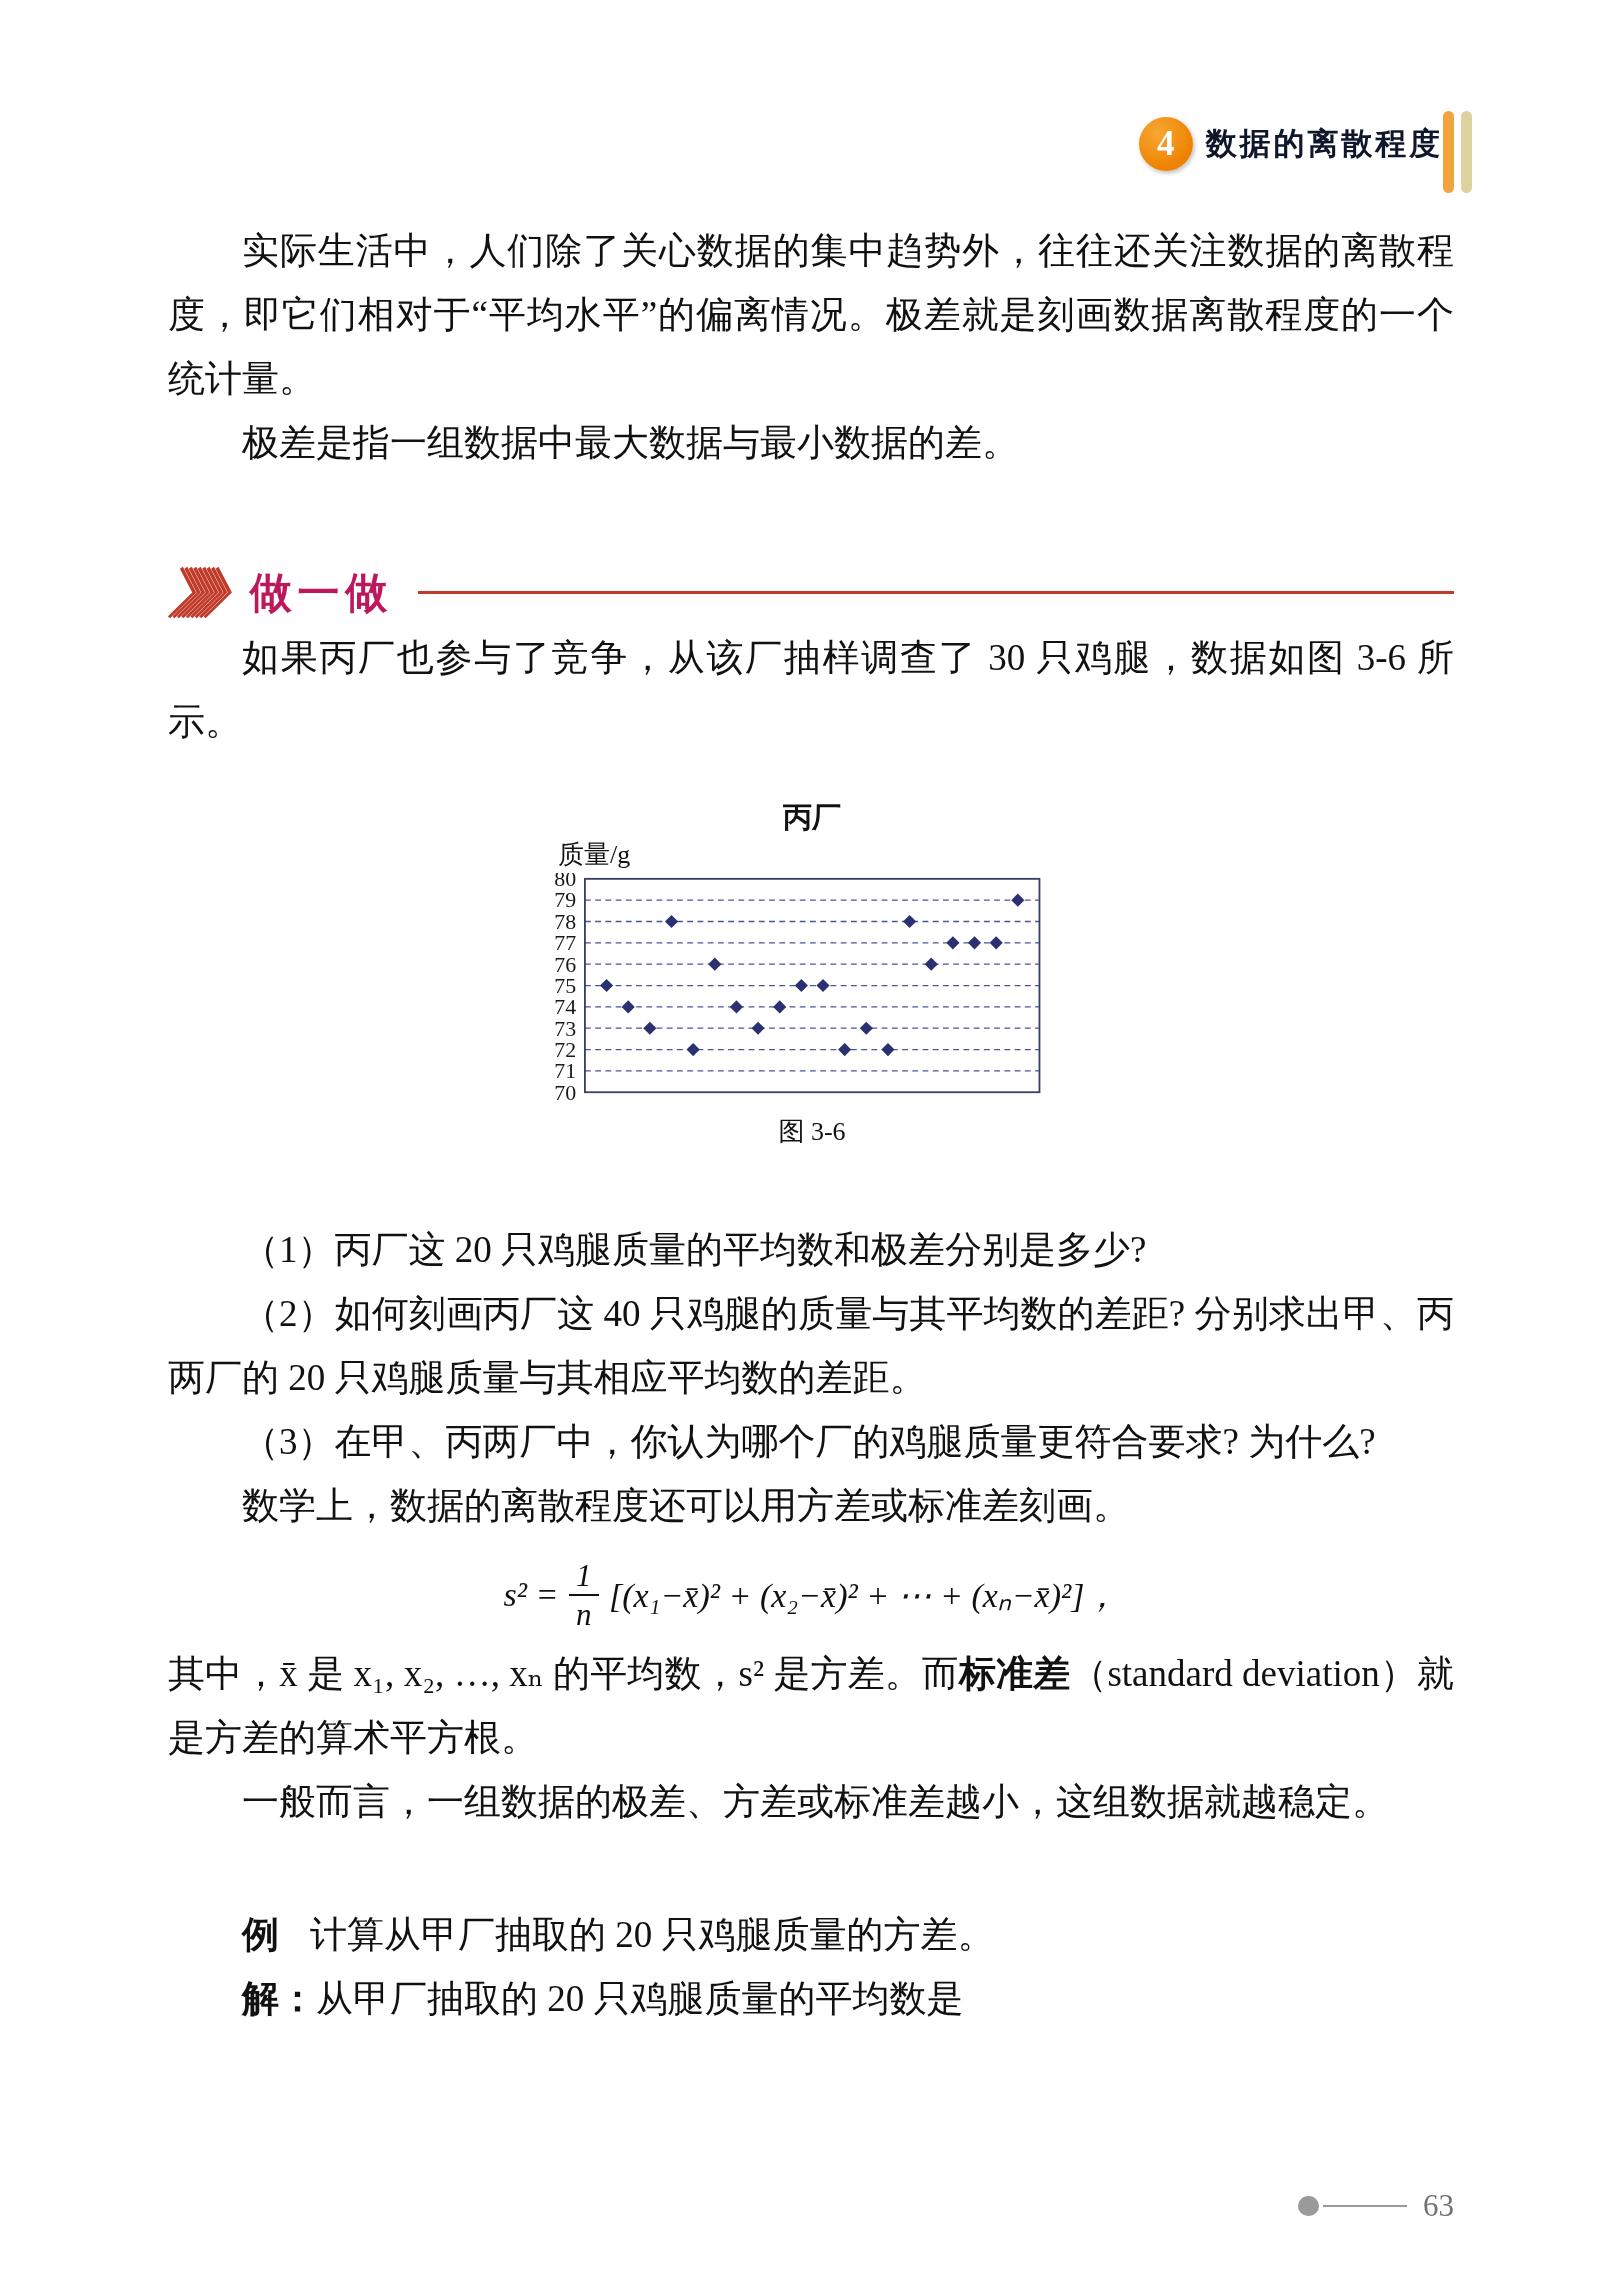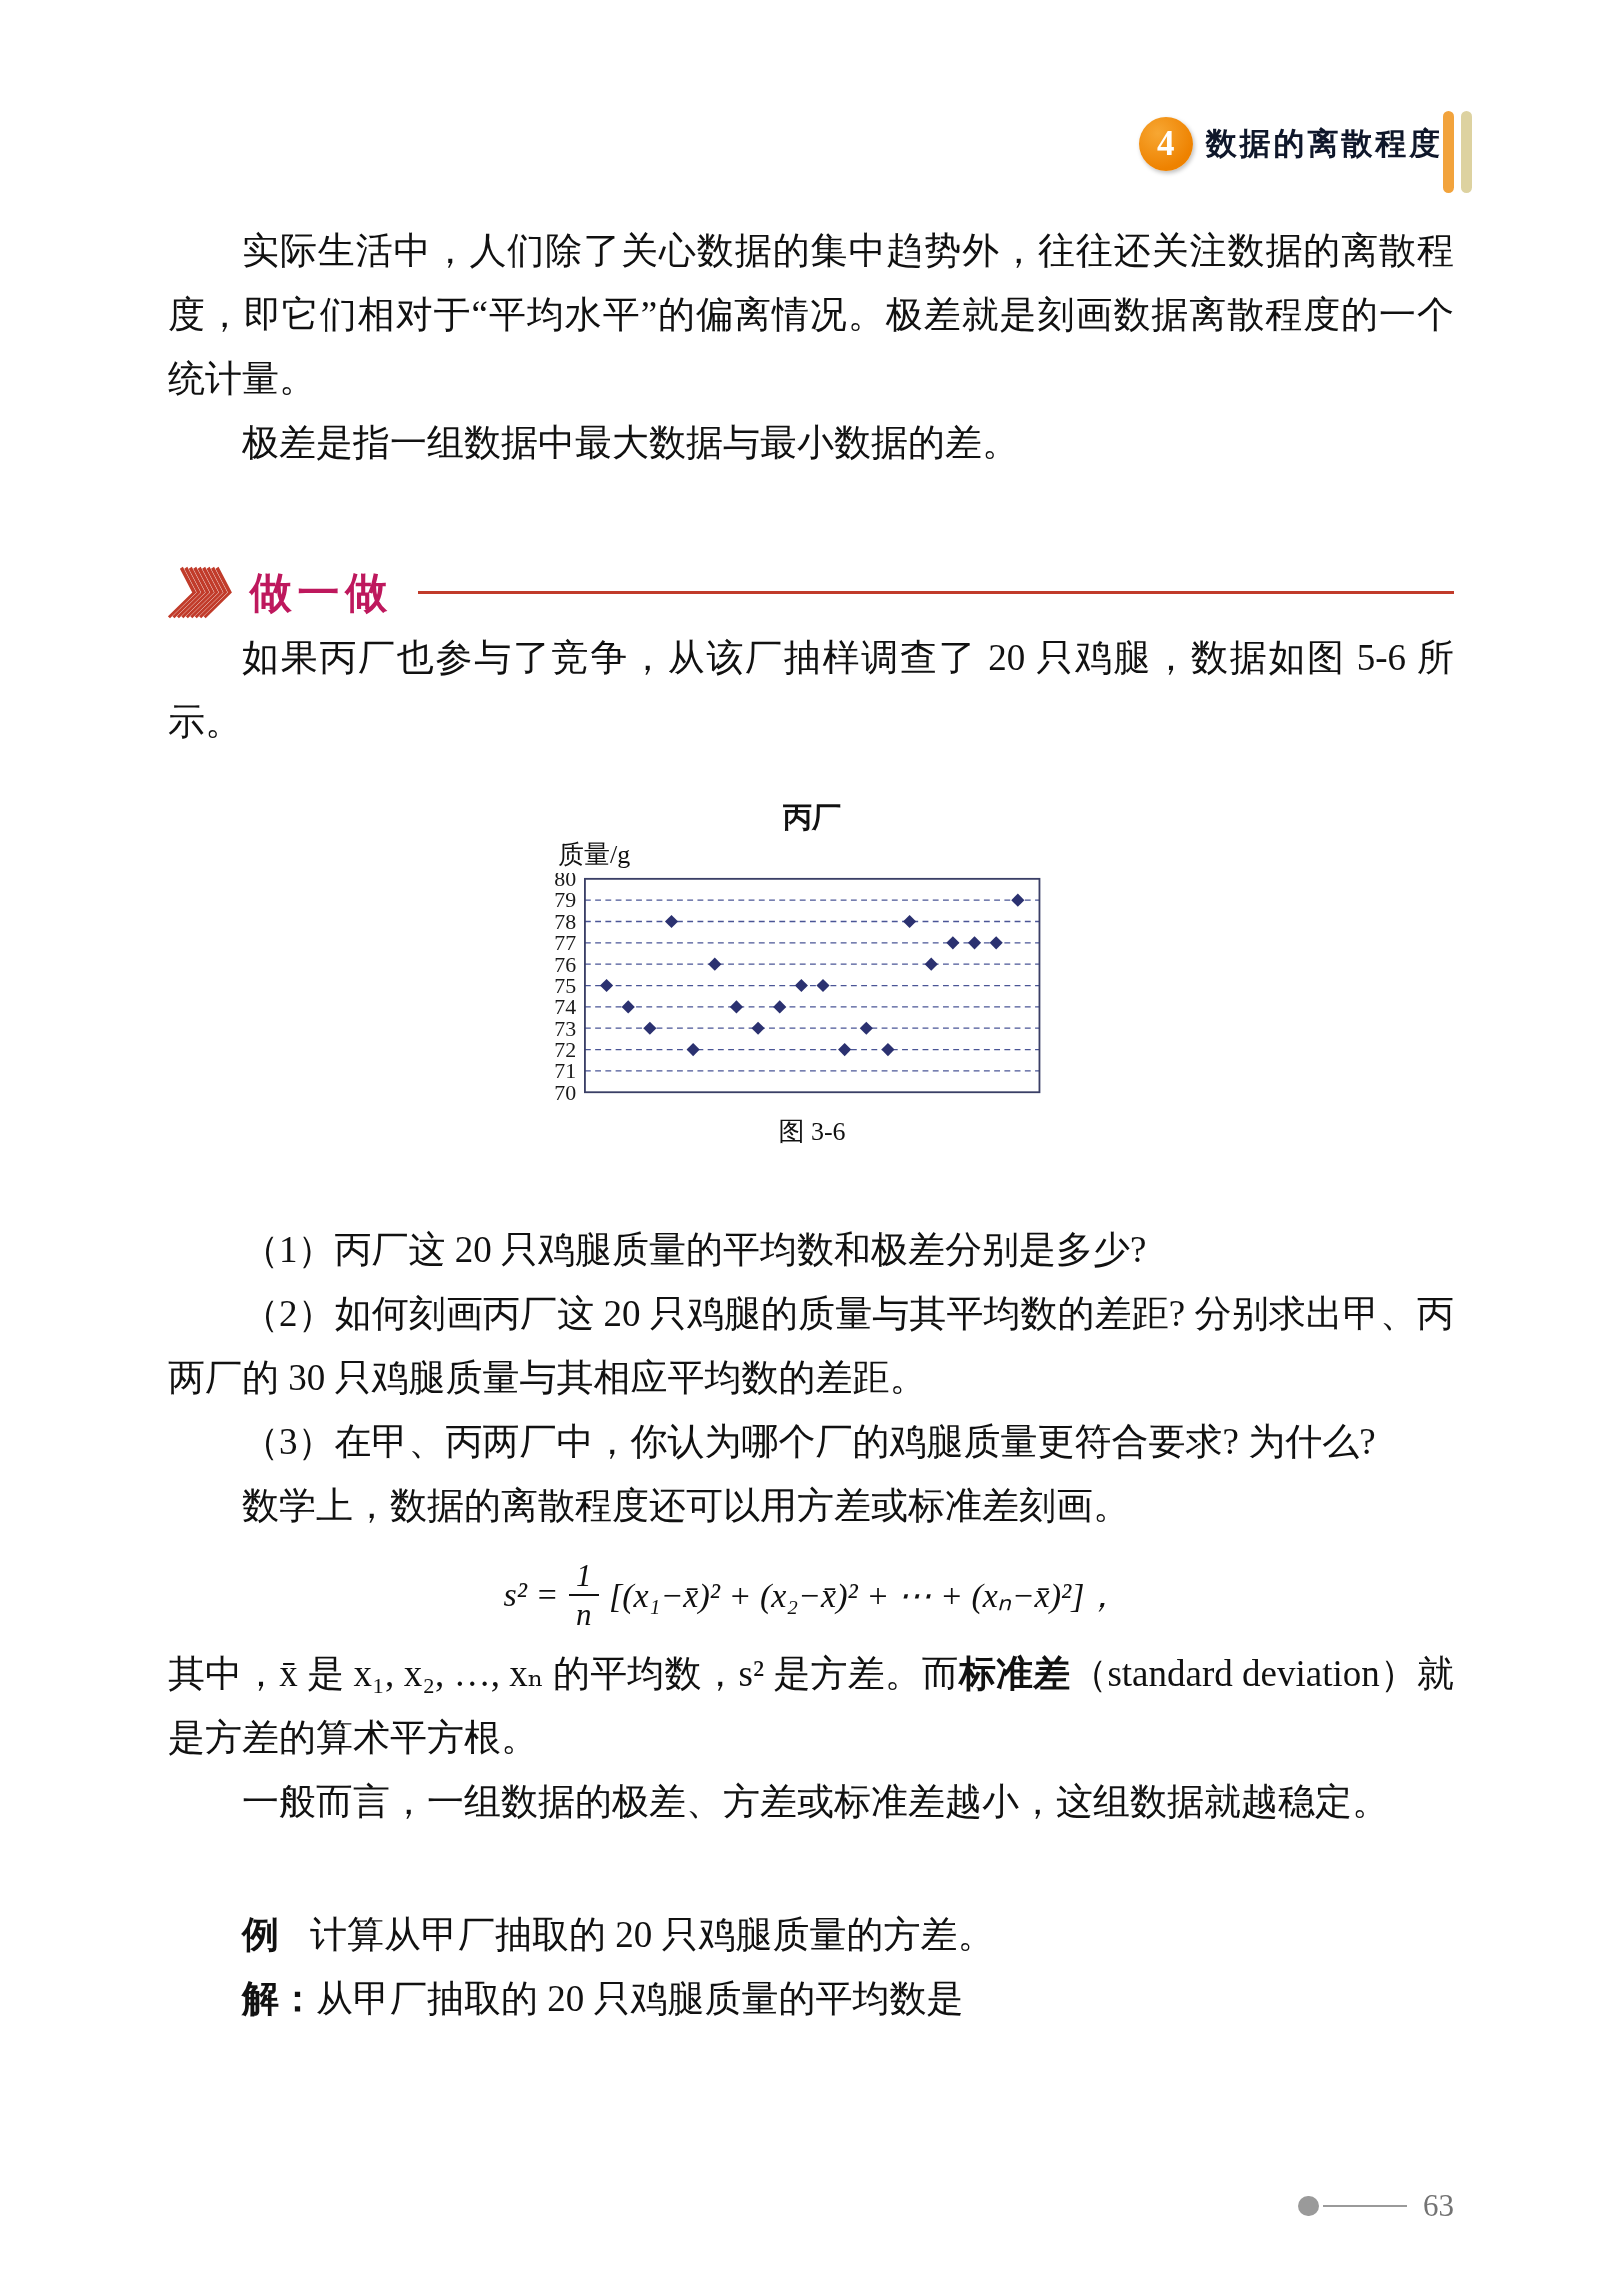--- a/index.html
+++ b/index.html
@@ -187,21 +187,21 @@
           <path d="M35,4 L65,43 L35,82"></path>
           <path d="M42,4 L72,43 L42,82"></path>
           <path d="M49,4 L79,43 L49,82"></path>
           <path d="M56,4 L86,43 L56,82"></path>
         </g>
       </svg>
       <span class="activity-title">做一做</span>
       <div class="activity-rule"></div>
     </div>
 
-    <p class="body indent activity-intro">如果丙厂也参与了竞争，从该厂抽样调查了 20 只鸡腿，数据如图 5-6 所示。</p>
+    <p class="body indent activity-intro">如果丙厂也参与了竞争，从该厂抽样调查了 30 只鸡腿，数据如图 3-6 所示。</p>
 
     <figure class="chart-figure">
       <div class="chart-title">丙厂</div>
       <div class="chart-ylabel">质量/g</div>
       <svg id="plot-svg" width="541" height="228" viewBox="0 0 740 312">
           <text x="63" y="18" text-anchor="end" font-size="30" fill="#1a1a1a" font-family="Liberation Serif, serif">80</text>
           <line x1="75" x2="697" y1="37.2" y2="37.2" stroke="#4a5596" stroke-width="1.8" stroke-dasharray="8 6"></line>
           <text x="63" y="47.2" text-anchor="end" font-size="30" fill="#1a1a1a" font-family="Liberation Serif, serif">79</text>
           <line x1="75" x2="697" y1="66.4" y2="66.4" stroke="#4a5596" stroke-width="1.8" stroke-dasharray="8 6"></line>
           <text x="63" y="76.4" text-anchor="end" font-size="30" fill="#1a1a1a" font-family="Liberation Serif, serif">78</text>
@@ -240,21 +240,21 @@
           <path d="M 578.5238095238095 86.6 L 587.5238095238095 95.6 L 578.5238095238095 104.6 L 569.5238095238095 95.6 Z" fill="#2b3170"></path>
           <path d="M 608.1428571428571 86.6 L 617.1428571428571 95.6 L 608.1428571428571 104.6 L 599.1428571428571 95.6 Z" fill="#2b3170"></path>
           <path d="M 637.7619047619048 86.6 L 646.7619047619048 95.6 L 637.7619047619048 104.6 L 628.7619047619048 95.6 Z" fill="#2b3170"></path>
           <path d="M 667.3809523809524 28.200000000000003 L 676.3809523809524 37.2 L 667.3809523809524 46.2 L 658.3809523809524 37.2 Z" fill="#2b3170"></path>
         </svg>
       <figcaption class="chart-caption">图 3-6</figcaption>
     </figure>
 
     <div class="questions">
       <p class="body indent">（1）丙厂这 20 只鸡腿质量的平均数和极差分别是多少?</p>
-      <p class="body indent">（2）如何刻画丙厂这 20 只鸡腿的质量与其平均数的差距? 分别求出甲、丙两厂的 30 只鸡腿质量与其相应平均数的差距。</p>
+      <p class="body indent">（2）如何刻画丙厂这 40 只鸡腿的质量与其平均数的差距? 分别求出甲、丙两厂的 20 只鸡腿质量与其相应平均数的差距。</p>
       <p class="body indent">（3）在甲、丙两厂中，你认为哪个厂的鸡腿质量更符合要求? 为什么?</p>
     </div>
 
     <p class="body indent variance-lead">数学上，数据的离散程度还可以用方差或标准差刻画。</p>
 
     <div class="formula-row">
       <span>s² =</span>
       <span class="frac">
         <span class="num">1</span>
         <span class="den">n</span>

